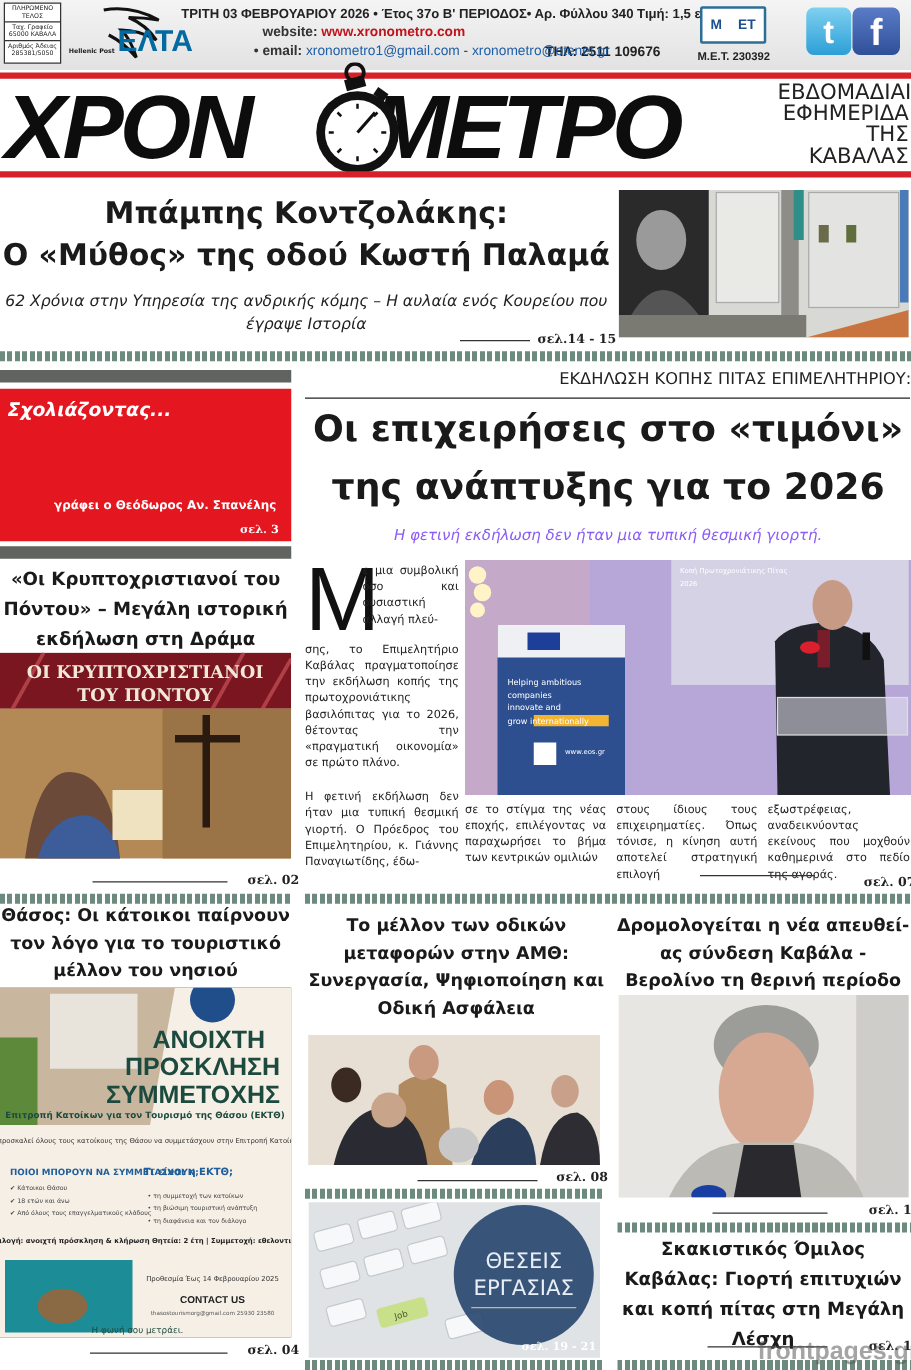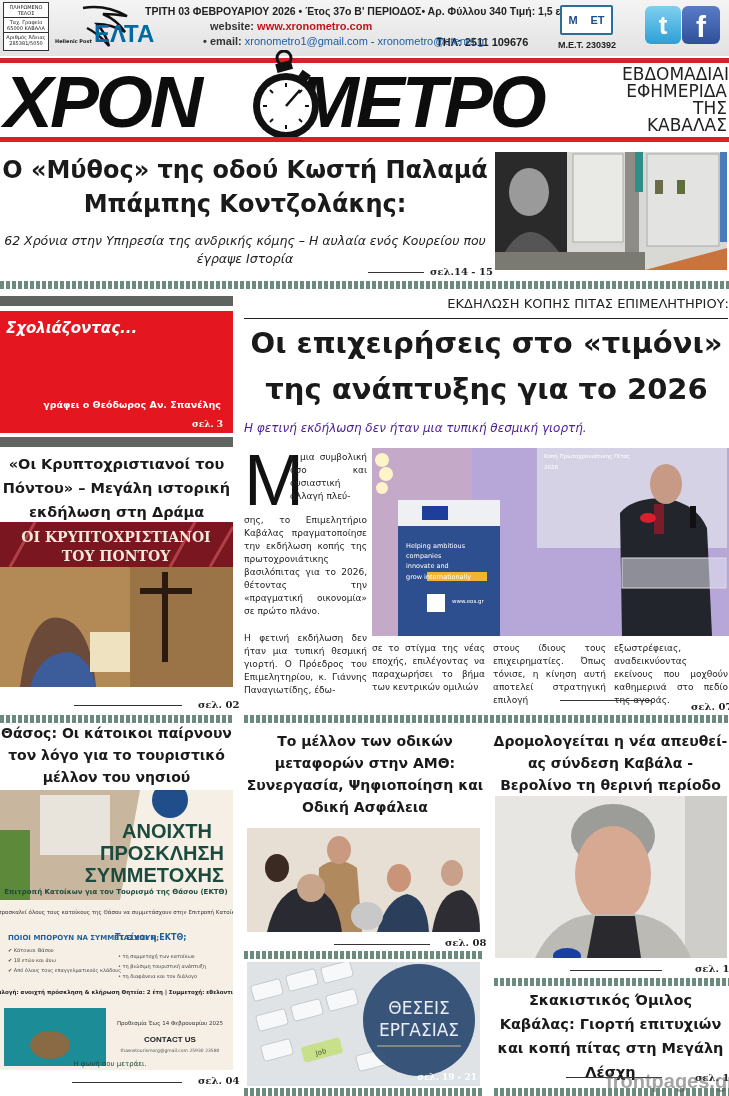--- a/index.html
+++ b/index.html
@@ -53,21 +53,21 @@
   .story-h { text-align:center; font-weight:bold; color:#1a1a1a; }
   .pontos-title { left:0; top:452px; width:233px; font-size:14.5px; line-height:24px; }
   .pontos-img { left:0; top:522px; width:233px; height:165px; overflow:hidden; }
   .thasos-title { left:0; top:722px; width:233px; font-size:14px; line-height:22px; }
   .thasos-img { left:0; top:790px; width:233px; height:280px; overflow:hidden; background:#14b8a6; }
 
   
   .kicker2 { left:244px; top:296px; width:485px; text-align:right; font-size:13px; color:#222; }
   .rule { left:244px; top:318px; width:484px; height:1px; background:#222; }
   .main-title { left:244px; top:320px; width:485px; text-align:center; font-weight:bold; font-size:29px; line-height:46px; color:#1a1a1a; }
-  .main-sub { left:244px; top:421px; width:485px; text-align:left; font-style:italic; font-size:12px; color:#4c1d95; }
+  .main-sub { left:244px; top:421px; width:485px; text-align:center; font-style:italic; font-size:12px; color:#8b5cf6; }
   .dropcap { left:244px; top:445px; font-family:"Liberation Sans",sans-serif; font-size:72px; line-height:70px; color:#111; }
   .body-col { font-size:9px; line-height:13px; color:#222; text-align:justify; }
   .c1a { left:290px; top:451px; width:77px; }
   .c1b { left:244px; top:514px; width:123px; }
   .c1c { left:244px; top:632px; width:123px; }
   .main-photo { left:372px; top:448px; width:427px; height:188px; overflow:hidden; background:#b5a8d2; }
   .c2 { left:372px; top:642px; width:113px; }
   .c3 { left:493px; top:642px; width:113px; }
   .c4 { left:614px; top:642px; width:114px; }
 
@@ -135,22 +135,22 @@
   <line x1="46" y1="56" x2="60" y2="40" stroke="#111" stroke-width="2.5"></line>
 </svg>
 <div class="abs tagline">
   <div>ΕΒΔΟΜΑΔΙΑΙΑ</div>
   <div>ΕΦΗΜΕΡΙΔΑ</div>
   <div>ΤΗΣ ΚΑΒΑΛΑΣ</div>
 </div>
 <div class="abs red-line" style="top:137px"></div>
 
 <div class="abs lead-title">
+  <div>Μπάμπης Κοντζολάκης:</div>
   <div>Ο «Μύθος» της οδού Κωστή Παλαμά</div>
-  <div>Μπάμπης Κοντζολάκης:</div>
 </div>
 <div class="abs lead-sub">62 Χρόνια στην Υπηρεσία της ανδρικής κόμης – Η αυλαία ενός Κουρείου που έγραψε Ιστορία</div>
 <div class="abs ref-line" style="left:368px;top:272px;width:56px"></div>
 <div class="abs page-ref" style="left:430px;top:266px">σελ.14 - 15</div>
 <div class="abs lead-photo">
   <svg width="232" height="118" viewBox="0 0 232 118">
     <rect width="232" height="118" fill="#d8d8d4"></rect>
     <rect x="0" y="0" width="72" height="100" fill="#2a2a2a"></rect>
     <ellipse cx="34" cy="40" rx="20" ry="24" fill="#9a9a9a"></ellipse>
     <path d="M10 100 Q34 60 64 100 Z" fill="#555"></path>

